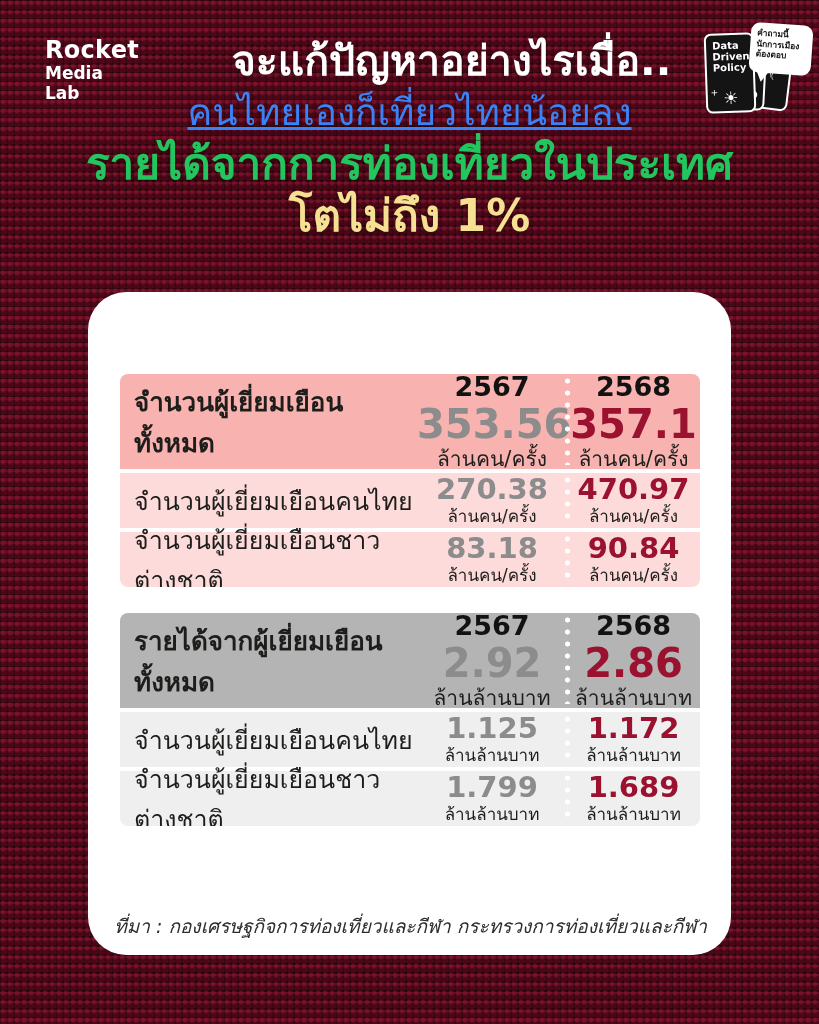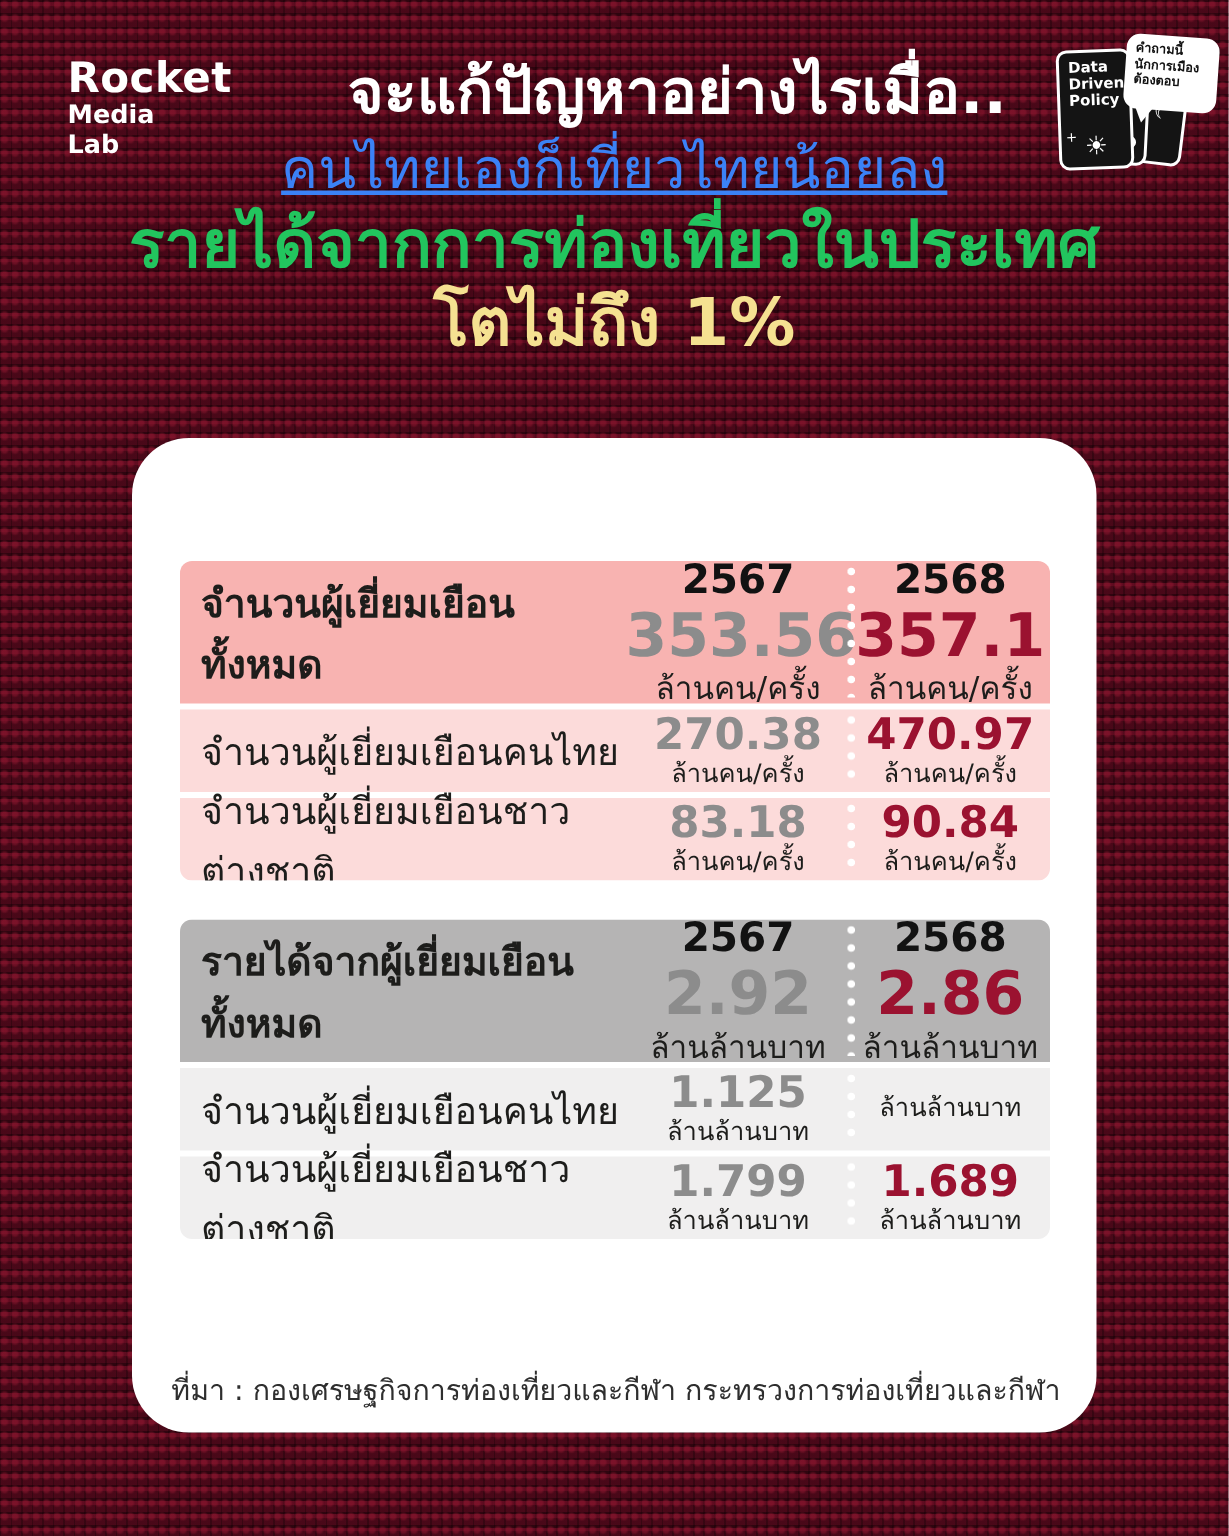--- a/index.html
+++ b/index.html
@@ -8,21 +8,21 @@
     font-family:"DejaVu Sans",sans-serif;
     background-color:#560a1d;
     background-image:
       radial-gradient(circle at 3px 3px, rgba(150,25,50,.50) 1.6px, rgba(0,0,0,0) 3.2px),
       repeating-linear-gradient(180deg, rgba(15,0,4,.55) 0 1.5px, rgba(130,18,44,.22) 1.5px 4px, rgba(15,0,4,.18) 4px 9px),
       repeating-linear-gradient(90deg, rgba(0,0,0,.26) 0 1px, rgba(0,0,0,0) 1px 7px);
     background-size:7px 9px, auto, auto;
   }
   
   .logo{position:absolute;left:45px;top:38px;color:#fff;line-height:1;}
-  .logo .l1{font-size:28px;font-weight:bold;letter-spacing:.3px;}
+  .logo .l1{font-size:24px;font-weight:bold;letter-spacing:.3px;}
   .logo .l2{font-size:17px;font-weight:bold;margin-top:3px;}
   .logo .l3{font-size:17px;font-weight:bold;margin-top:3px;}
   
   .headline{position:absolute;top:34px;left:0;width:819px;text-align:center;
             text-shadow:0 2px 6px rgba(0,0,0,.35);}
   .h1{font-size:41px;font-weight:bold;color:#ffffff;line-height:1.35;transform:translateX(42px);}
   .h2{font-size:37px;font-weight:400;color:#3b82f6;line-height:1.30;text-decoration:underline;}
   .h3{font-size:44px;font-weight:bold;color:#22c55e;line-height:1.22;}
   .h4{font-size:44px;font-weight:bold;color:#f5e191;line-height:1.15;}
   
@@ -72,21 +72,21 @@
       background-size:5px 12px;background-repeat:repeat-y;}
   .yr{font-size:27px;font-weight:bold;color:#121212;line-height:1.15;}
   .val{font-weight:bold;line-height:1.1;}
   .hdr .val{font-size:40px;}
   .sub .val{font-size:29px;}
   .val.g{color:#8c8c8c;}
   .val.r{color:#9b1230;}
   .unit{color:#1d1d1b;line-height:1.25;}
   .hdr .unit{font-size:21px;}
   .sub .unit{font-size:17px;}
-  .source{position:absolute;right:24px;bottom:14px;font-size:19px;color:#2e2e2e;}
+  .source{position:absolute;right:24px;bottom:14px;font-size:19px;color:#2e2e2e;font-style:italic;}
 </style>
 </head>
 <body>
 
 <div class="logo">
   <div class="l1">Rocket</div>
   <div class="l2">Media</div>
   <div class="l3">Lab</div>
 </div>
 
@@ -172,20 +172,21 @@
         <div class="unit">ล้านล้านบาท</div>
       </div>
     </div>
     <div class="row sub">
       <div class="lbl">จำนวนผู้เยี่ยมเยือนคนไทย</div>
       <div class="cell">
         <div class="val g">1.125</div>
         <div class="unit">ล้านล้านบาท</div>
       </div>
       <div class="cell c2568">
+        <div class="val r">1.172</div>
         <div class="unit">ล้านล้านบาท</div>
       </div>
     </div>
     <div class="row sub">
       <div class="lbl">จำนวนผู้เยี่ยมเยือนชาวต่างชาติ</div>
       <div class="cell">
         <div class="val g">1.799</div>
         <div class="unit">ล้านล้านบาท</div>
       </div>
       <div class="cell c2568">

